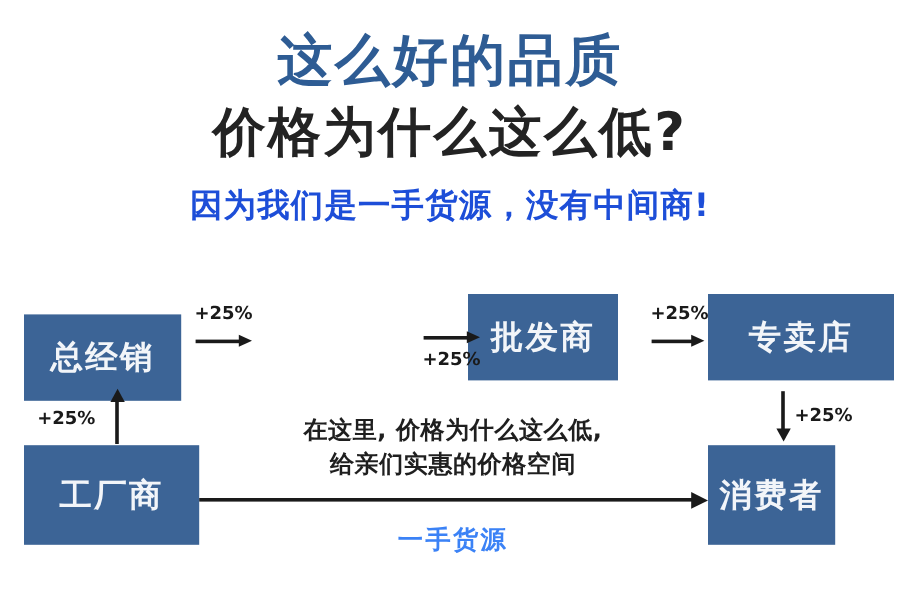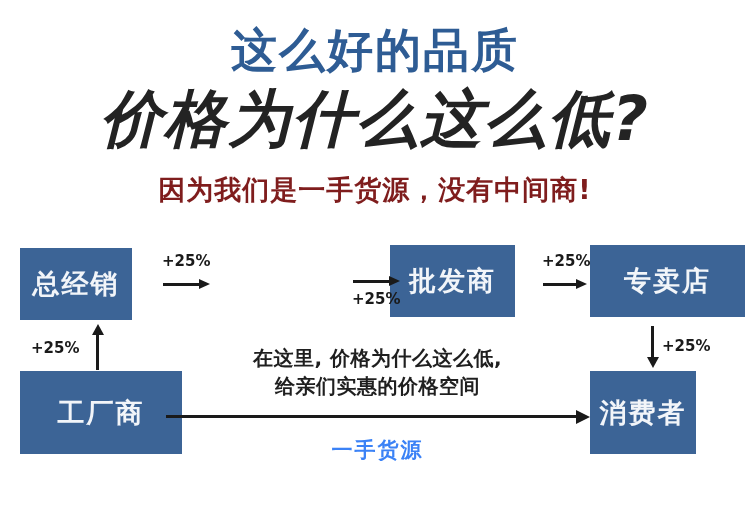--- a/index.html
+++ b/index.html
@@ -31,58 +31,57 @@
   }
   .title-line-1 {
     font-size: 46px;
     line-height: 56px;
     font-weight: bold;
     color: #2E5C94;
     letter-spacing: 2px;
     white-space: nowrap;
   }
   .title-line-2 {
-    font-size: 62px;
+    font-size: 44px;
     line-height: 58px;
     font-weight: bold;
     color: #232323;
     letter-spacing: 2px;
     white-space: nowrap;
-    margin-top: 12px;
-    font-style: italic;
+    margin-top: 4px;
   }
   .subtitle-line {
     font-size: 27px;
     line-height: 36px;
     font-weight: bold;
-    color: #7f1d1d;
+    color: #1d4ed8;
     letter-spacing: 1px;
     white-space: nowrap;
-    margin-top: 24px;
+    margin-top: 14px;
   }
 
   
   .flow-box {
     position: absolute;
     background: #3C6496;
     color: #F2F5F9;
     display: flex;
     align-items: center;
     justify-content: center;
     font-size: 27px;
     font-weight: bold;
     letter-spacing: 2px;
     white-space: nowrap;
   }
 
-  .box-zongjingxiao { left: 20px;  top: 248px; width: 112px; height: 72px; }
+  .box-zongjingxiao { left: 20px;  top: 262px; width: 131px; height: 72px; }
   .box-dailishang   { left: 216px; top: 245px; width: 126px; height: 72px; }
   .box-pifashang    { left: 390px; top: 245px; width: 125px; height: 72px; }
   .box-zhuanmaidian { left: 590px; top: 245px; width: 155px; height: 72px; }
-  .box-gongchang    { left: 20px;  top: 371px; width: 162px; height: 83px; }
+  .box-gongchang    { left: 20px;  top: 371px; width: 146px; height: 83px; }
   .box-xiaofeizhe   { left: 590px; top: 371px; width: 106px; height: 83px; }
 
   
   .pct {
     position: absolute;
     font-size: 15px;
     font-weight: bold;
     color: #1a1a1a;
     letter-spacing: 0px;
     white-space: nowrap;

